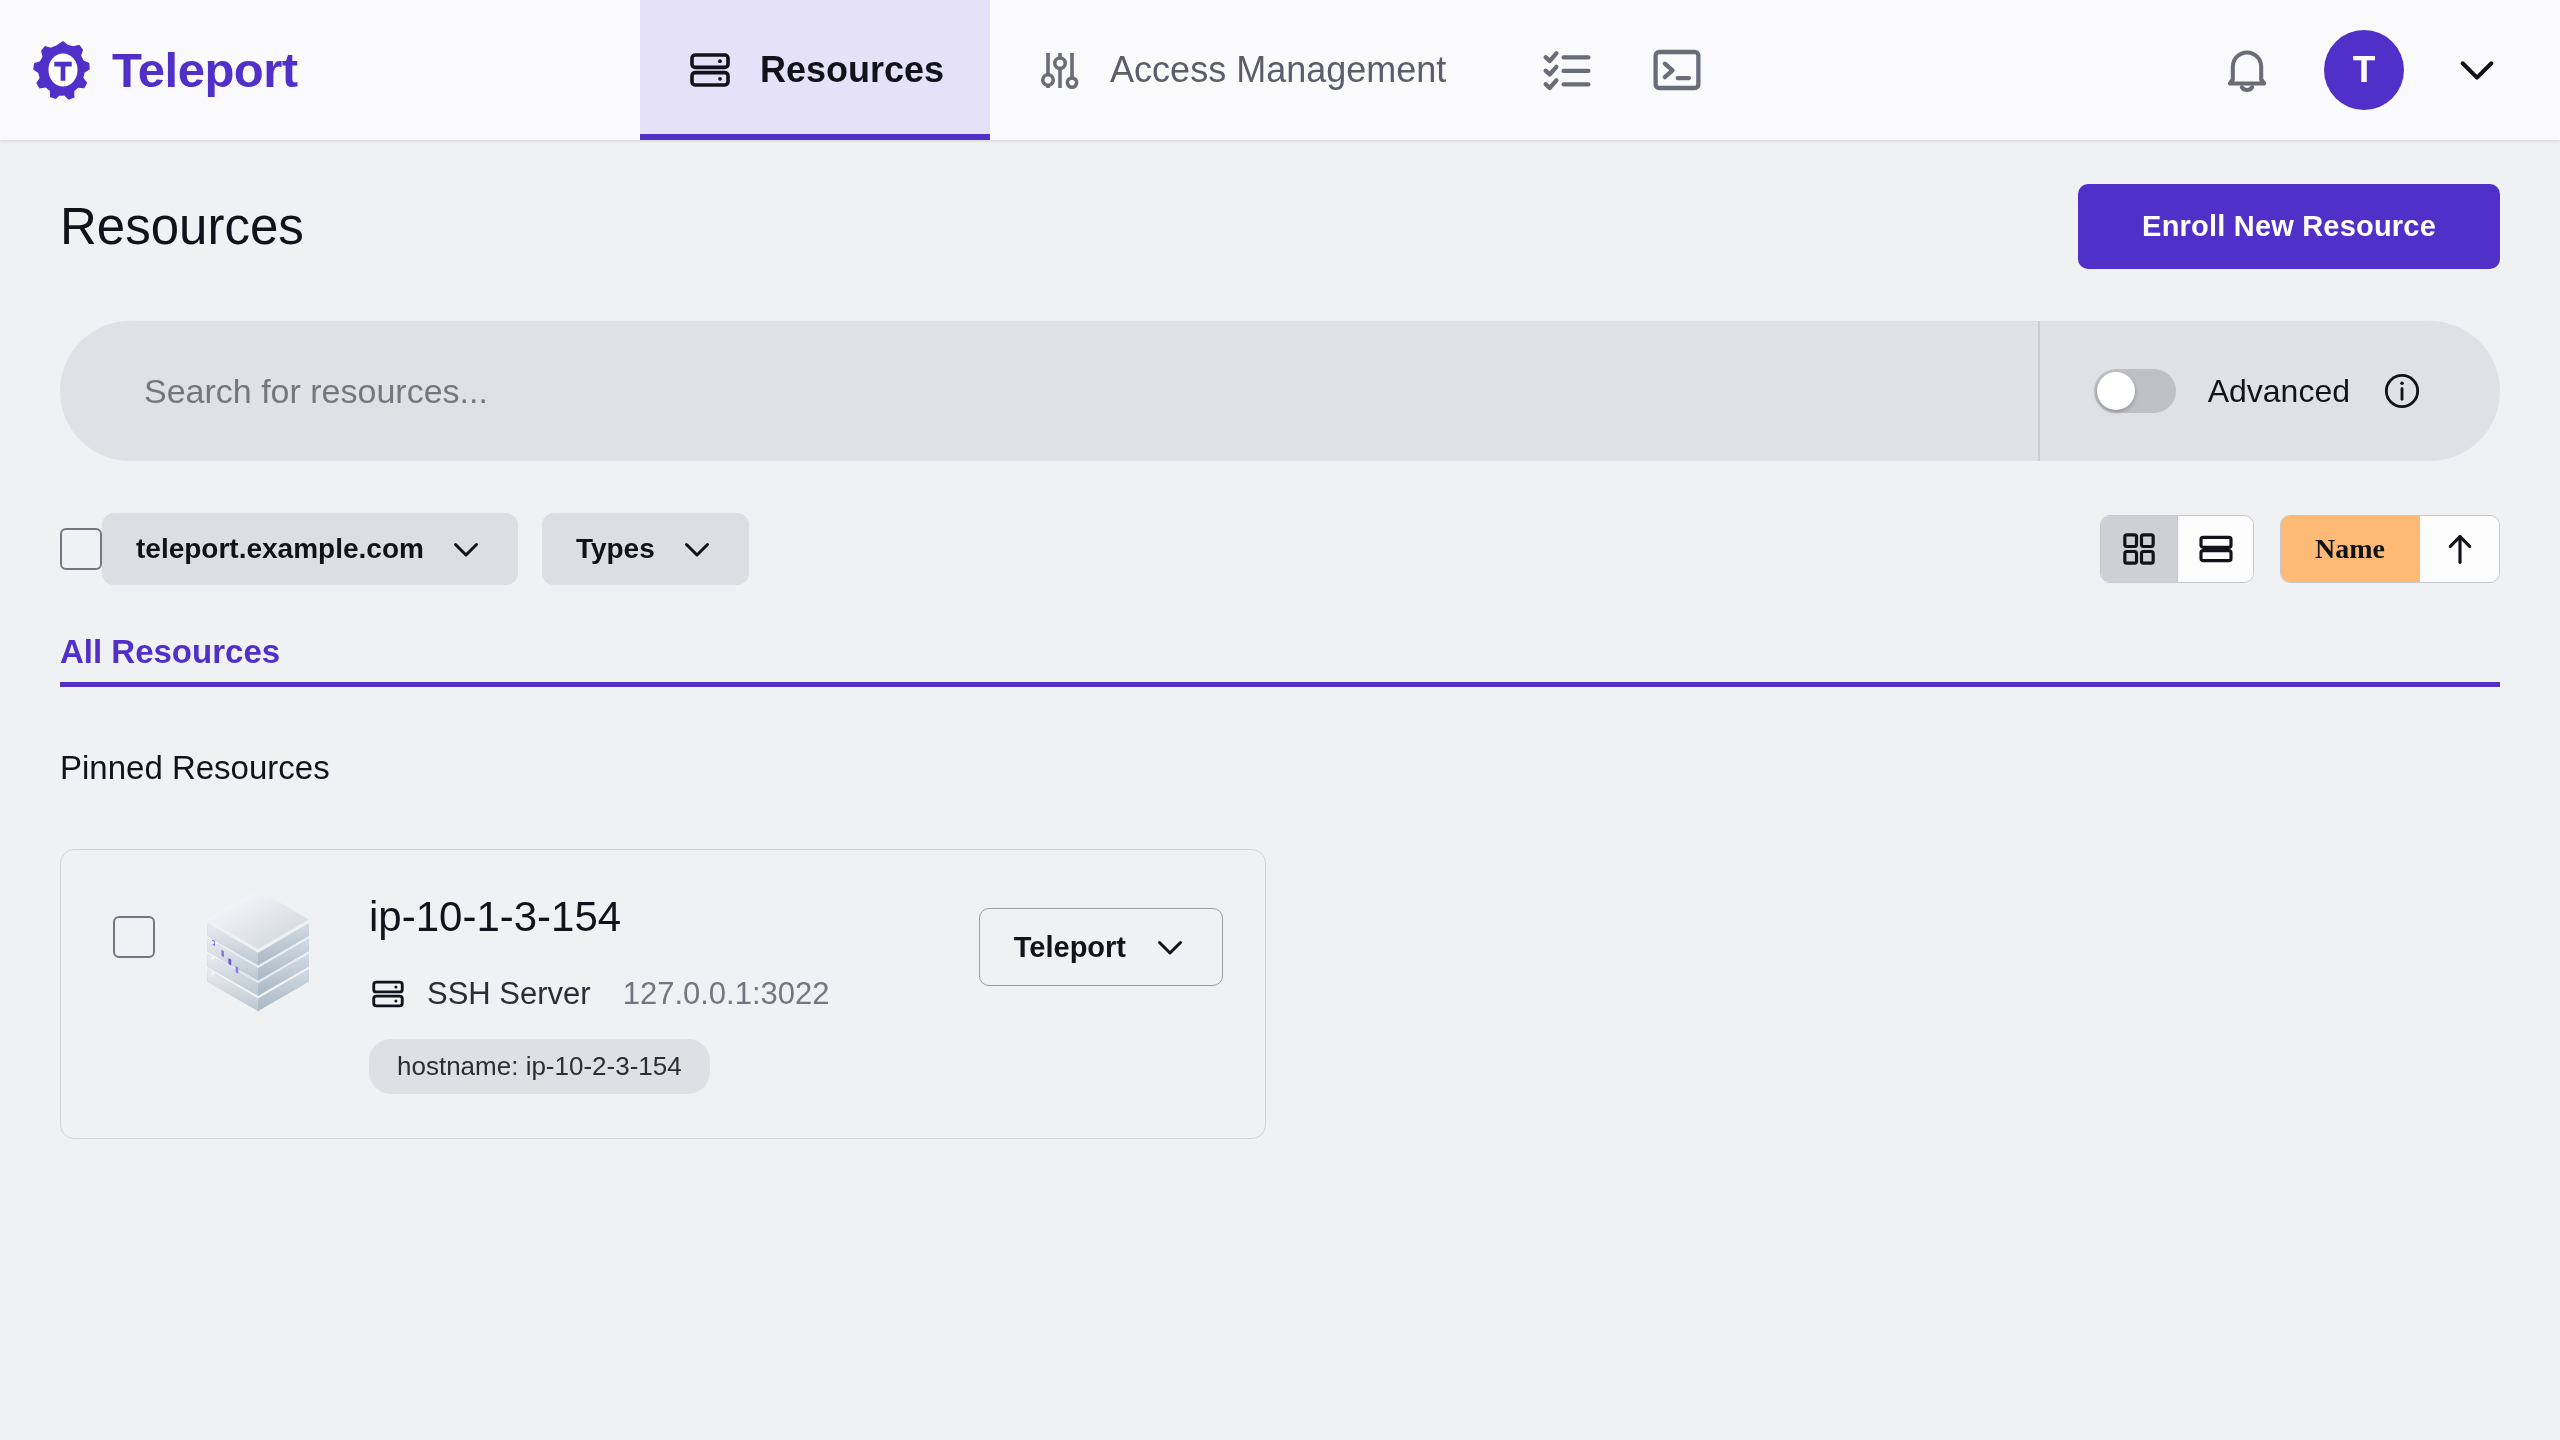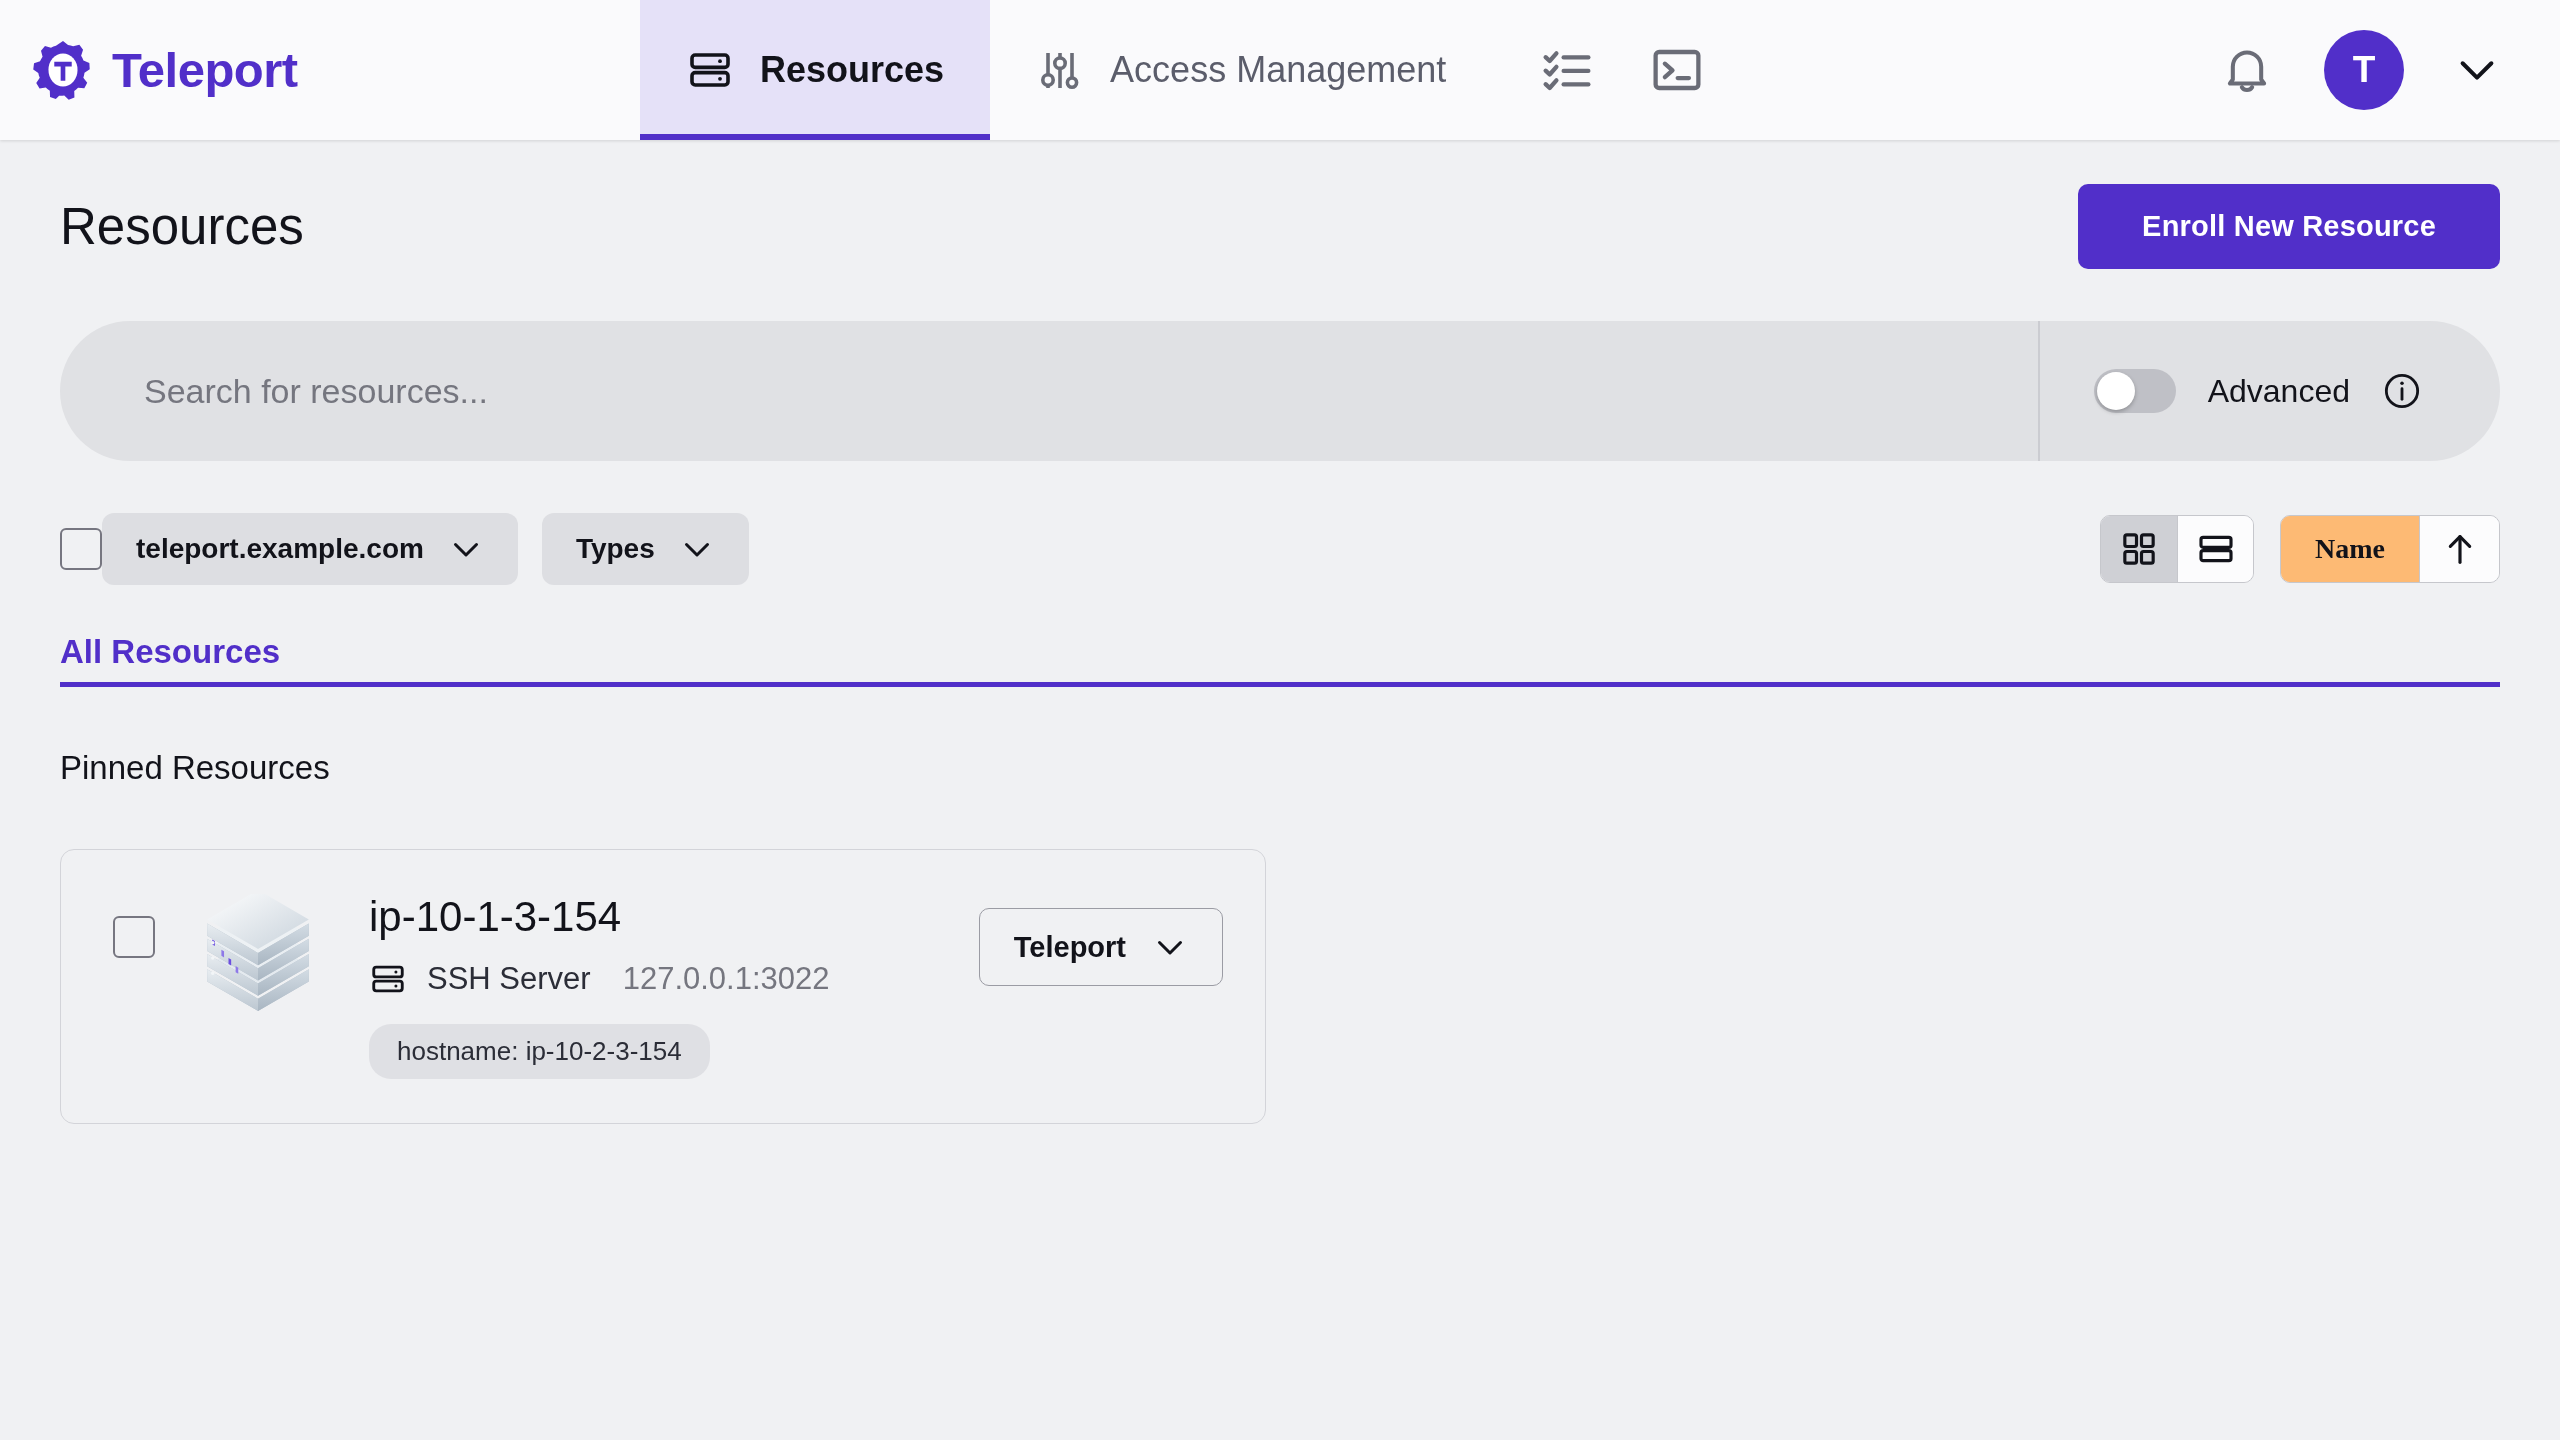--- a/index.html
+++ b/index.html
@@ -190,21 +190,21 @@
   }
   .card-check {
     width: 42px; height: 42px; border-radius: 6px;
     border: 2px solid #767680; background: transparent;
     cursor: pointer; flex: none; margin-top: 22px;
   }
   .server-ico { width: 122px; height: 122px; flex: none; margin-left: 42px; display:block;}
   .card-body { margin-left: 50px; flex: 1; min-width: 0; }
   .card-title { font-size: 42px; color: #12131A; line-height: 1.1; }
   .card-meta {
-    margin-top: 20px;
+    margin-top: 35px;
     display: flex; align-items: center; gap: 20px;
   }
   .meta-ico { width: 38px; height: 38px; flex:none; display:block;}
   .meta-kind { font-size: 31px; color: #2B2D37; }
   .meta-addr { font-size: 31px; color: #75767F; margin-left: 12px; }
   .tag {
     display: inline-block; margin-top: 26px;
     background: #DFE0E4; border-radius: 22px;
     padding: 12px 28px;
     font-size: 26px; color: #2B2D37;

